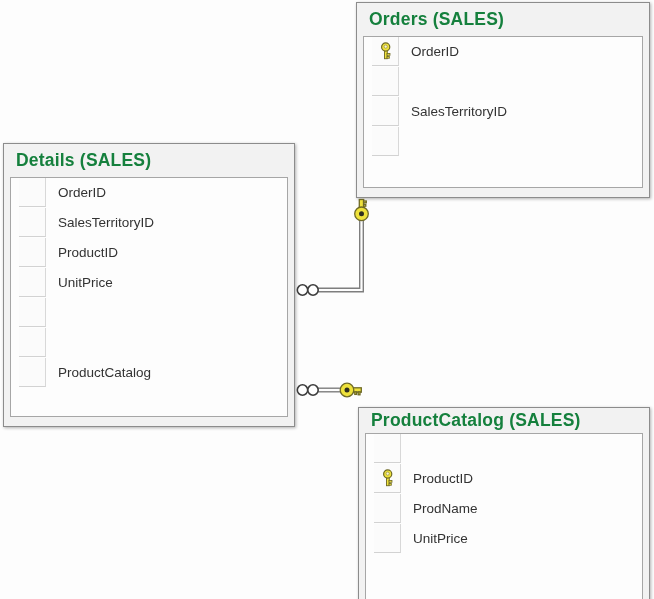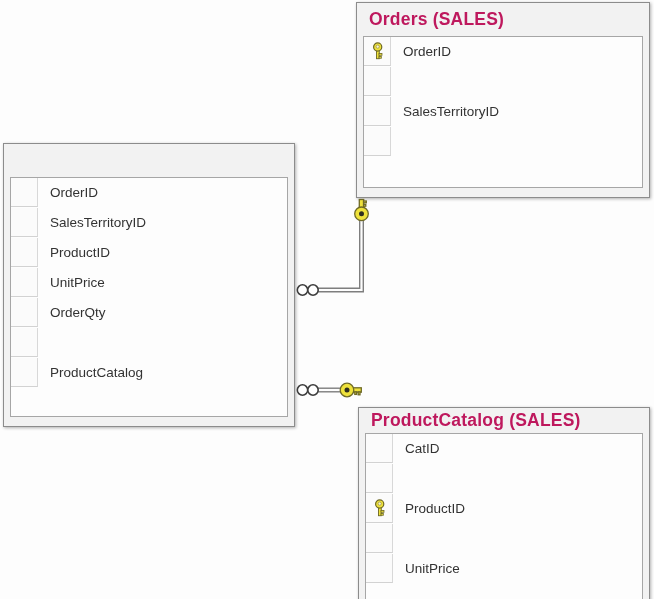--- a/index.html
+++ b/index.html
@@ -22,33 +22,34 @@
   #table-orders        { left: 356px; top: 2px;   width: 294px; height: 196px; }
   #table-details       { left: 3px;   top: 143px; width: 292px; height: 284px; }
   #table-productcatalog{ left: 358px; top: 385px; width: 292px; height: 212px; margin-top: 22px; }
 
   .table-title {
     height: 32px;
     line-height: 33px;
     padding-left: 12px;
     font-size: 17.5px;
     font-weight: bold;
-    color: #be185d;
+    color: #15803d;
     letter-spacing: 0.2px;
     white-space: nowrap;
     cursor: default;
   }
   .table-title.compact { height: 24px; line-height: 25px; }
 
   .table-body {
     position: absolute;
     left: 6px; right: 6px; bottom: 9px;
     background: #fdfdfd;
     border: 1px solid #a6a6a6;
     overflow: hidden;
+    padding-left: 8px;
   }
   #table-orders .table-body         { top: 33px; }
   #table-details .table-body        { top: 33px; }
   #table-productcatalog .table-body { top: 25px; }
 
   .col-row { position: relative; height: 30px; }
   .row-selector {
     position: absolute;
     left: 0; top: 0;
     width: 27px; height: 29px;
@@ -108,75 +109,72 @@
         <div class="row-selector"></div>
         <div class="row-label">SalesTerritoryID</div>
       </div>
       <div class="col-row">
         <div class="row-selector"></div>
       </div>
     </div>
   </div>
 
   <div class="db-table" id="table-details">
+    <div class="table-title">Details (SALES)</div>
     <div class="table-body">
       <div class="col-row">
         <div class="row-selector"></div>
         <div class="row-label">OrderID</div>
       </div>
       <div class="col-row">
         <div class="row-selector"></div>
         <div class="row-label">SalesTerritoryID</div>
       </div>
       <div class="col-row">
         <div class="row-selector"></div>
         <div class="row-label">ProductID</div>
       </div>
       <div class="col-row">
         <div class="row-selector"></div>
         <div class="row-label">UnitPrice</div>
       </div>
       <div class="col-row">
         <div class="row-selector"></div>
-        <div class="row-label">OrderQty</div>
       </div>
       <div class="col-row">
         <div class="row-selector"></div>
       </div>
       <div class="col-row">
         <div class="row-selector"></div>
         <div class="row-label">ProductCatalog</div>
       </div>
     </div>
   </div>
 
   <div class="db-table" id="table-productcatalog">
     <div class="table-title compact">ProductCatalog (SALES)</div>
     <div class="table-body">
-      <div class="col-row">
-        <div class="row-selector"></div>
-        <div class="row-label">CatID</div>
-      </div>
       <div class="col-row">
         <div class="row-selector"></div>
       </div>
       <div class="col-row">
         <div class="row-selector">
           <svg width="13" height="18" viewBox="0 0 14 19">
             <rect x="5.9" y="8.2" width="3.0" height="9.6" fill="#efe23b" stroke="#6f6a26" stroke-width="1"></rect>
             <rect x="8.6" y="12.2" width="3.2" height="1.9" fill="#efe23b" stroke="#6f6a26" stroke-width="0.9"></rect>
             <rect x="8.6" y="15.4" width="2.5" height="1.9" fill="#efe23b" stroke="#6f6a26" stroke-width="0.9"></rect>
             <circle cx="7.2" cy="5.2" r="4.4" fill="#efe23b" stroke="#6f6a26" stroke-width="1.3"></circle>
             <circle cx="7.2" cy="4.8" r="1.7" fill="#fbf7d2" stroke="#8a843c" stroke-width="0.7"></circle>
           </svg>
         </div>
         <div class="row-label">ProductID</div>
       </div>
       <div class="col-row">
         <div class="row-selector"></div>
+        <div class="row-label">ProdName</div>
       </div>
       <div class="col-row">
         <div class="row-selector"></div>
         <div class="row-label">UnitPrice</div>
       </div>
     </div>
   </div>
 
   <svg id="connectors" width="654" height="599">
 

